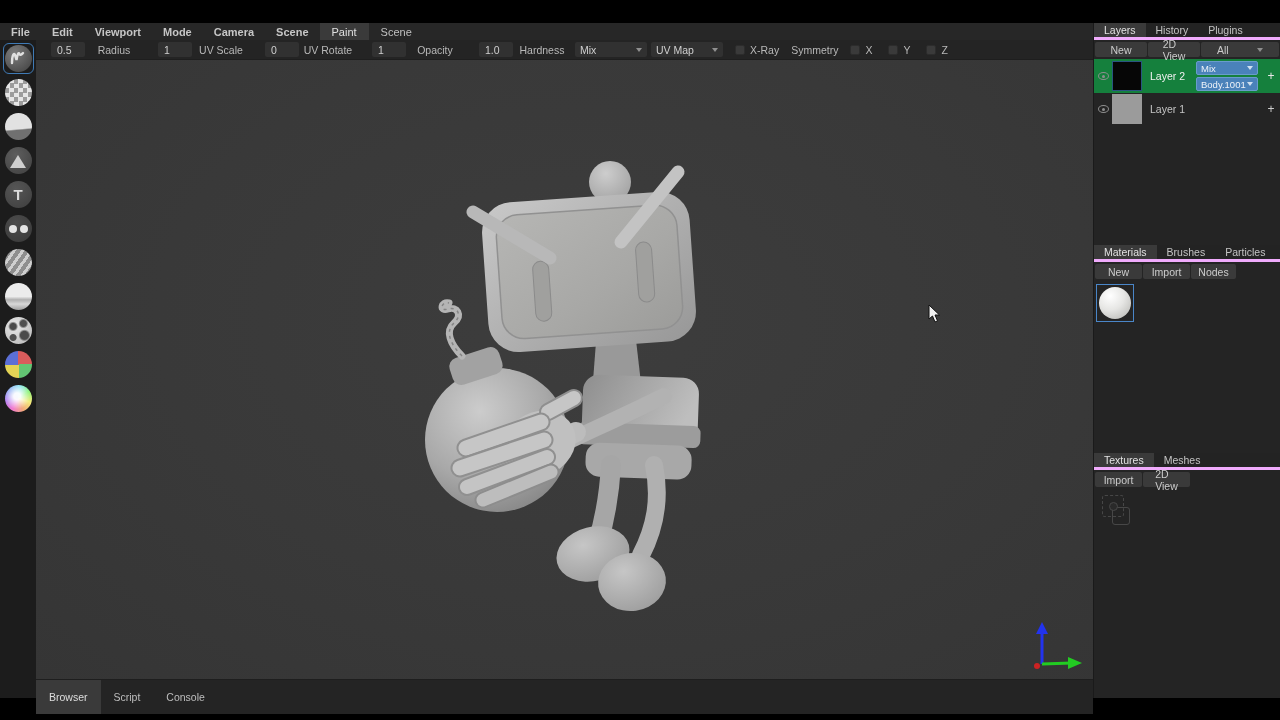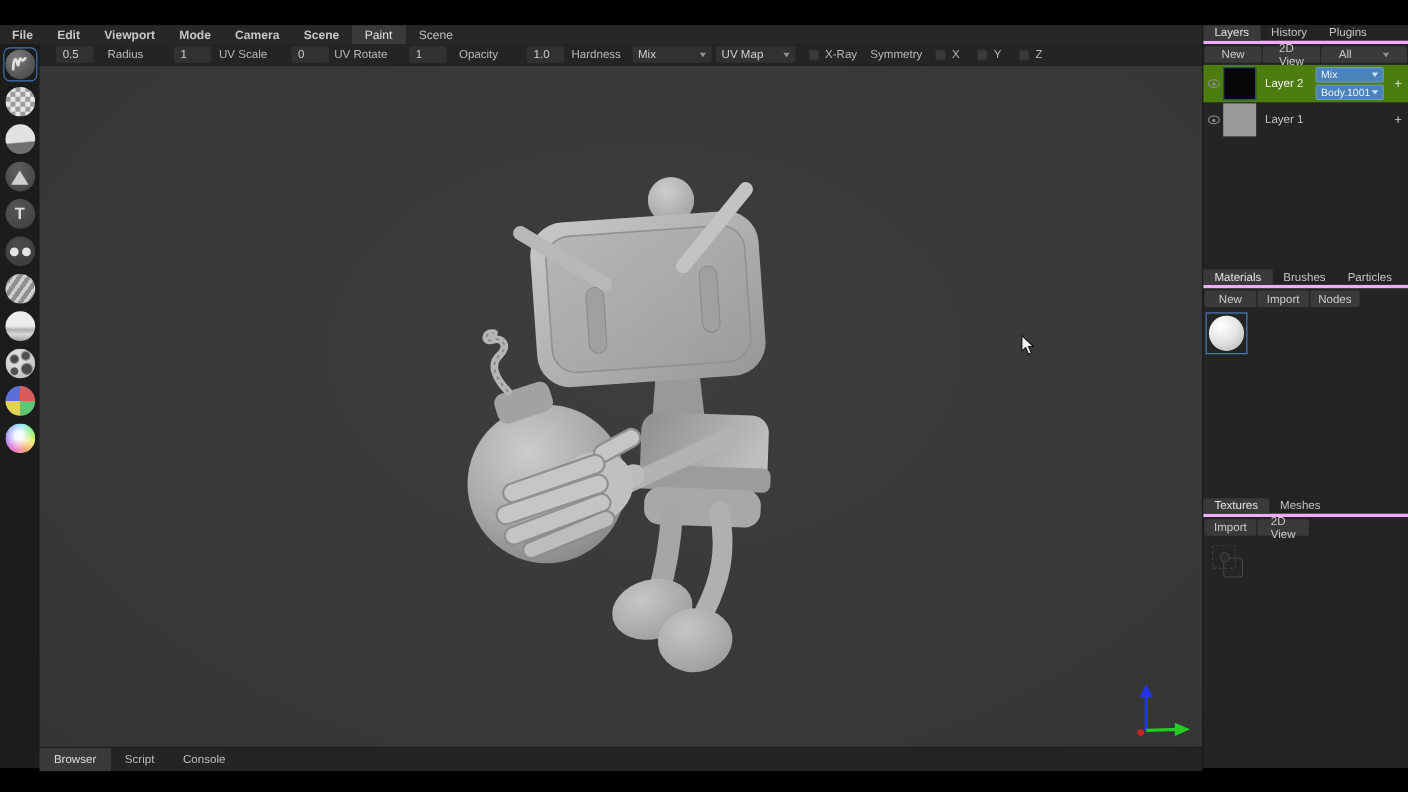--- a/index.html
+++ b/index.html
@@ -66,38 +66,38 @@
       radial-gradient(circle at 45% 42%, rgba(255,255,255,.95) 0 16%, rgba(255,255,255,0) 60%),
       conic-gradient(from 210deg, #f27bd0, #b07bf2, #7b9df2, #7be0f2, #8df27b, #f2ea7b, #f2a97b, #f27bd0); }
 
   
   .viewport { position:absolute; top:37px; left:36px; width:1057px; height:619px;
               background:radial-gradient(ellipse at 52% 42%, #3d3d3d 0%, #393939 55%, #353535 100%); }
   .gizmo { position:absolute; left:990px; top:560px; }
   .cursor { position:absolute; left:892px; top:244px; }
 
   
-  .bottombar { position:absolute; top:656px; left:36px; width:1057px; height:22px; background:#242424;
+  .bottombar { position:absolute; top:656px; left:36px; width:1057px; height:35px; background:#242424;
                display:flex; font-size:10.5px; color:#bdbdbd; border-top:1px solid #1e1e1e; }
   .btab { padding:0 13px; display:flex; align-items:center; }
   .btab.active { background:#3a3a3a; color:#dedede; }
 
   
   .rpanel { position:absolute; top:0; left:1093px; width:187px; height:675px; background:#242424;
             border-left:1px solid #1a1a1a; font-size:10.5px; color:#c4c4c4; }
   .rtabs { height:17px; background:#232323; display:flex; border-bottom:3px solid #f0abfc; }
   .rtab { padding:0 10px; display:flex; align-items:center; }
   .rtab.active { background:#3a3a3a; color:#e2e2e2; }
   .actions { display:flex; gap:1px; padding:2px 1px; }
   .abtn { height:15px; background:#3a3a3a; border-radius:2px; display:flex; align-items:center;
           justify-content:center; padding:0 16px; color:#cccccc; }
   .abtn.wide { flex:1; justify-content:space-between; }
 
   .layer-row { display:flex; align-items:center; height:34px; }
-  .layer-row.selected { background:#4d7c0f; color:#f0f0f0; }
+  .layer-row.selected { background:#15803d; color:#f0f0f0; }
   .eye { width:18px; display:flex; justify-content:center; }
   .eye-glyph { width:11px; height:8px; border:1px solid #8d8d8d; border-radius:50%;
                display:flex; align-items:center; justify-content:center; }
   .eye-glyph::before { content:""; width:3px; height:3px; border-radius:50%; background:#8d8d8d; }
   .thumb { width:30px; height:30px; margin-right:8px; }
   .thumb.black { background:#060606; border:1px solid #2a5580; }
   .thumb.gray  { background:#9b9b9b; }
   .lname { flex:1; }
   .lstack { width:62px; display:flex; flex-direction:column; gap:2px; margin-right:4px; }
   .sdd { height:14px; background:#4a82ba; border:1px solid #699ccb; border-radius:2px; font-size:9.5px;

